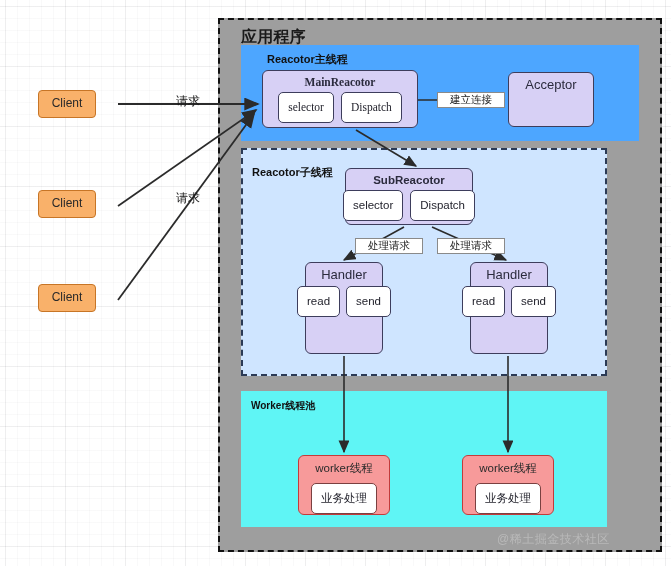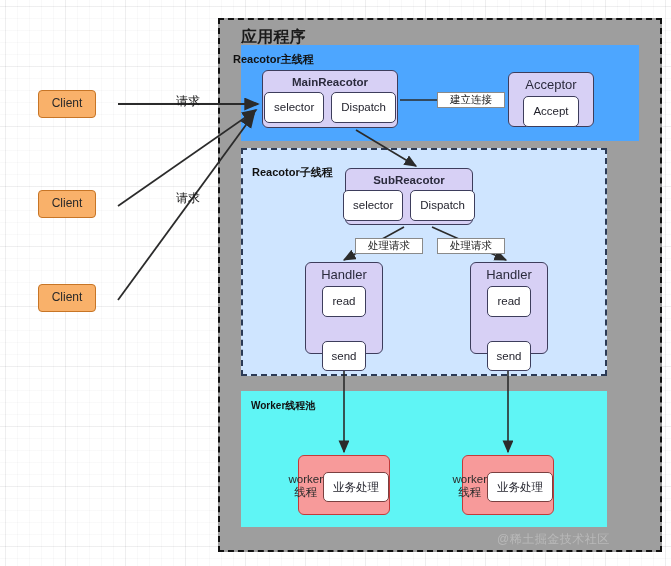--- a/index.html
+++ b/index.html
@@ -67,21 +67,21 @@
 
   
   #main-thread {
     left: 241px; top: 45px;
     width: 398px; height: 96px;
     background: #4da6ff;
     border: 1px solid #4da6ff;
   }
   #main-thread-title {
     position: absolute;
-    left: 233px; top: 52px;
+    left: 267px; top: 52px;
     font-size: 11px;
     font-weight: bold;
     color: #111111;
   }
 
   
   #sub-thread {
     left: 241px; top: 148px;
     width: 366px; height: 228px;
     background: #cfe5ff;
@@ -128,51 +128,51 @@
 
   .sub-chip-row {
     display: flex;
     gap: 7px;
     align-items: center;
     justify-content: center;
     width: 100%;
   }
   .sub-chip-col {
     display: flex;
-    flex-direction: column;
-    gap: 24px;
+    flex-direction: row;
+    gap: 6px;
     align-items: center;
     justify-content: center;
   }
   .chip {
     background: #ffffff;
     border: 1.4px solid #3d3d5c;
     border-radius: 5px;
     font-size: 11.5px;
     color: #1e1e28;
     padding: 8px 9px;
     white-space: nowrap;
     text-align: center;
     line-height: 1.1;
   }
 
   
-  #main-reactor  { left: 262px; top: 70px;  width: 136px; height: 58px; }
+  #main-reactor  { left: 262px; top: 70px;  width: 156px; height: 58px; font-family: Liberation Serif, serif; }
   #acceptor      { left: 508px; top: 72px;  width: 86px;  height: 55px; }
   #sub-reactor   { left: 345px; top: 168px; width: 128px; height: 57px; }
   #handler-left  { left: 305px; top: 262px; width: 78px;  height: 92px; }
   #handler-right { left: 470px; top: 262px; width: 78px;  height: 92px; }
 
   
   .pink-box {
     background: #f79a9a;
     border: 1.6px solid #c23b3b;
     border-radius: 6px;
-    flex-direction: row;
-    justify-content: flex-end;
+    flex-direction: column;
+    justify-content: space-between;
     padding-top: 4px;
   }
   .pink-box > .box-title {
     font-size: 11.5px;
     color: #2b2b2b;
     padding: 2px 0 4px 0;
   }
   .pink-box .chip { border-color: #7a4040; }
   #worker-left  { left: 298px; top: 455px; width: 92px; height: 60px; }
   #worker-right { left: 462px; top: 455px; width: 92px; height: 60px; }
@@ -281,23 +281,20 @@
 <div class="node purple-box bold" id="main-reactor">
   <div class="box-title">MainReacotor</div>
   <div class="sub-chip-row">
     <div class="chip">selector</div>
     <div class="chip">Dispatch</div>
   </div>
 </div>
 
 <div class="node purple-box" id="acceptor">
   <div class="box-title">Acceptor</div>
-  <div class="sub-chip-row">
-    <div class="chip">Accept</div>
-  </div>
 </div>
 
 <div class="node purple-box bold" id="sub-reactor">
   <div class="box-title">SubReacotor</div>
   <div class="sub-chip-row">
     <div class="chip">selector</div>
     <div class="chip">Dispatch</div>
   </div>
 </div>
 

